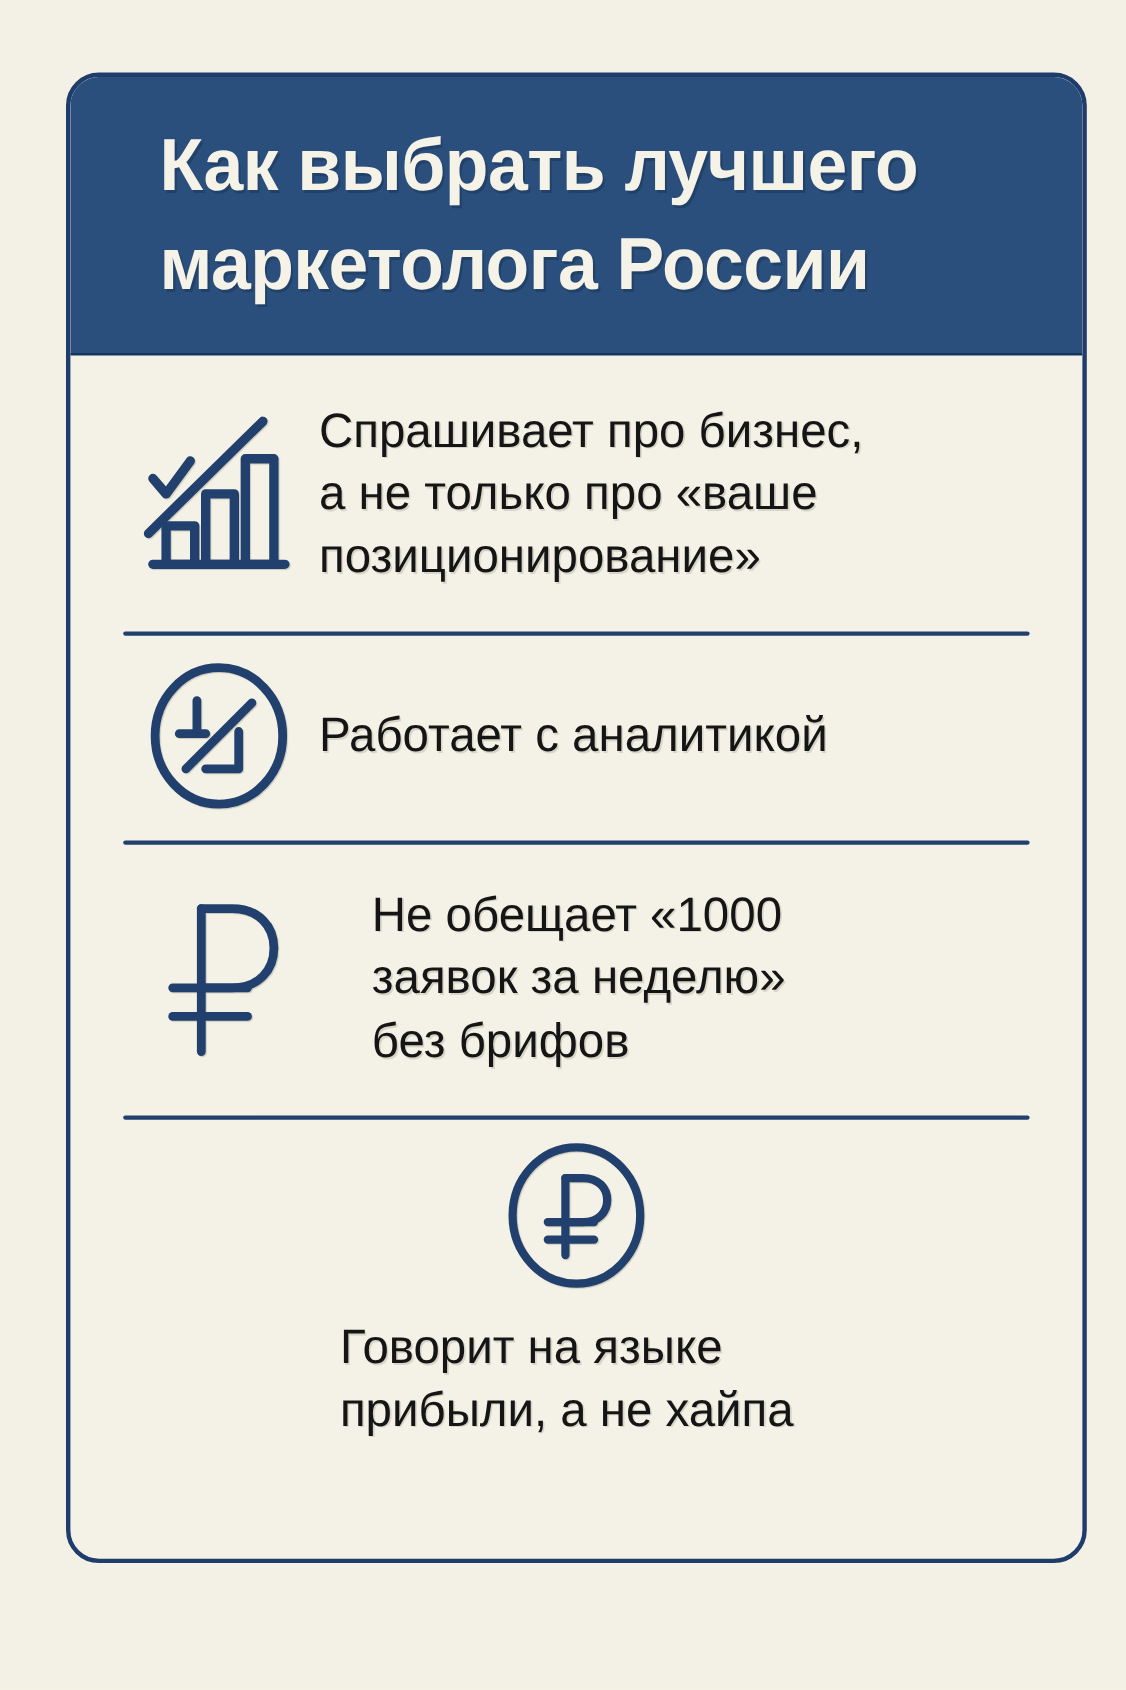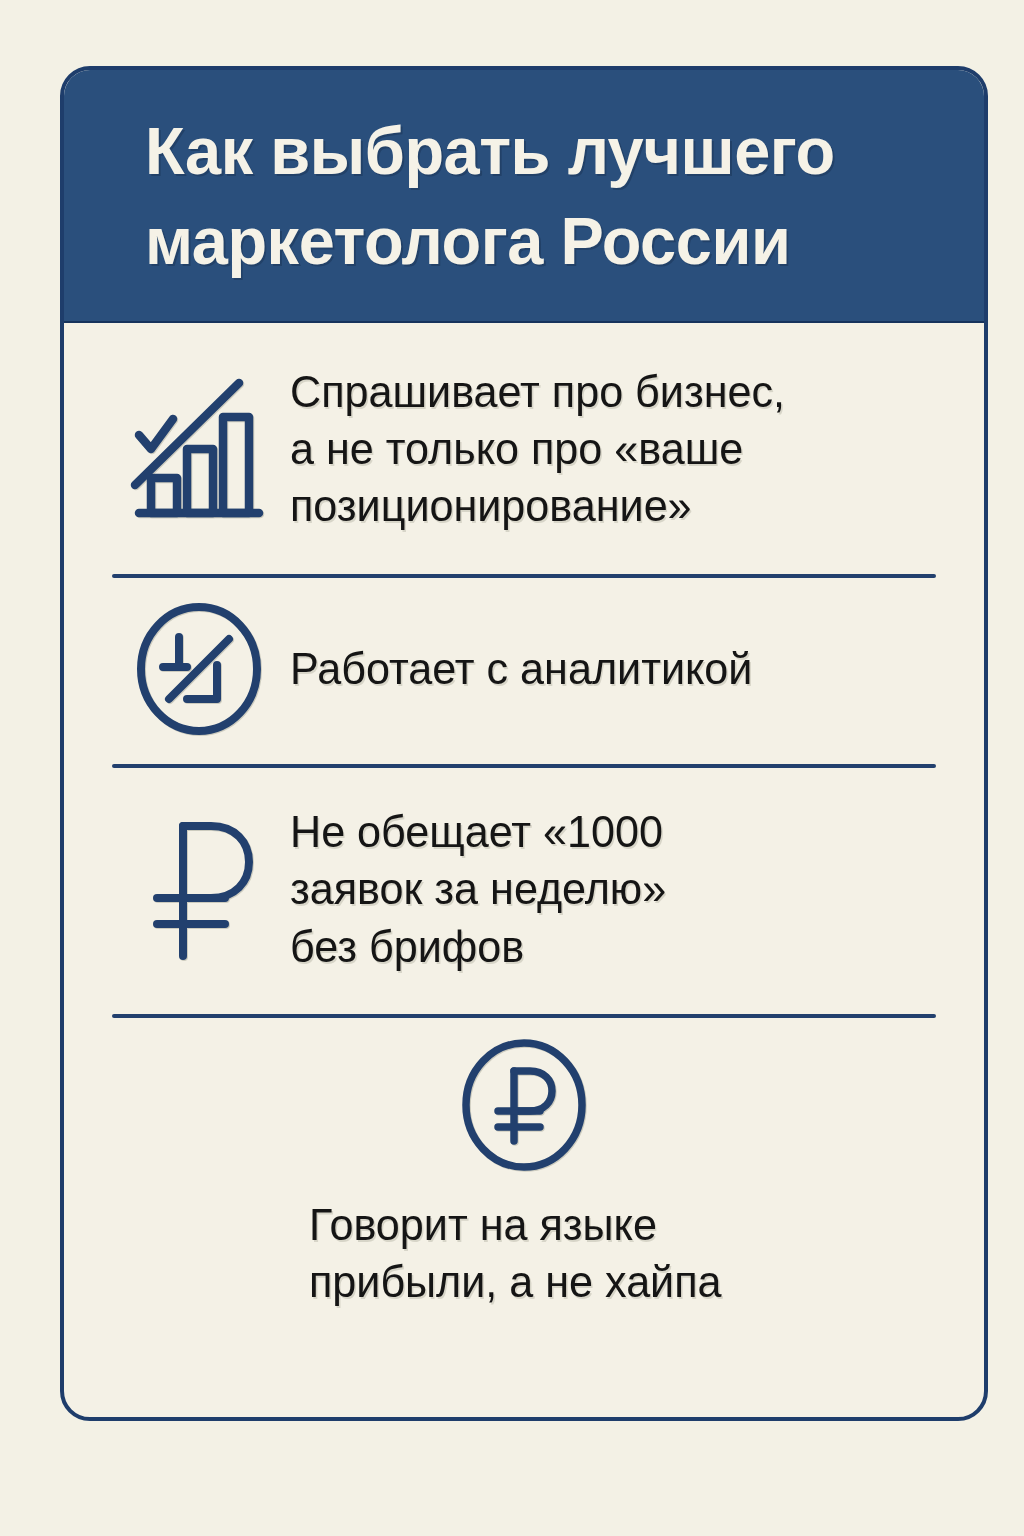--- a/index.html
+++ b/index.html
@@ -103,21 +103,21 @@
     transform-origin: left center;
     white-space: pre-line;
     padding-right: 10px;
     text-shadow: 1.5px 1.5px 0 rgba(205,203,190,0.75);
   }
 
   
   .row-1 { height: 217px; }
   .row-2 { height: 251px; }
   .row-3 { height: 190px; }
-  .row-4 { height: 250px; }
+  .row-4 { height: 250px; gap: 48px; }
   .row-5 { height: 220px; flex-direction: column; }
 </style>
 </head>
 <body>
 
 <div id="page">
 
   <div class="card">
 
     <div class="header">

